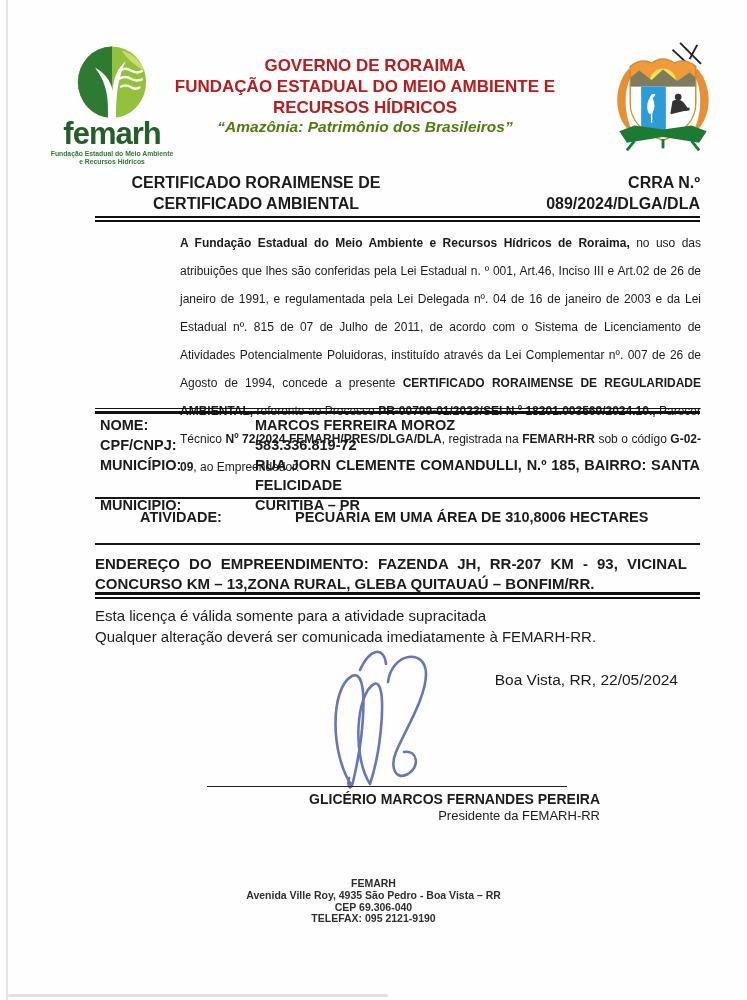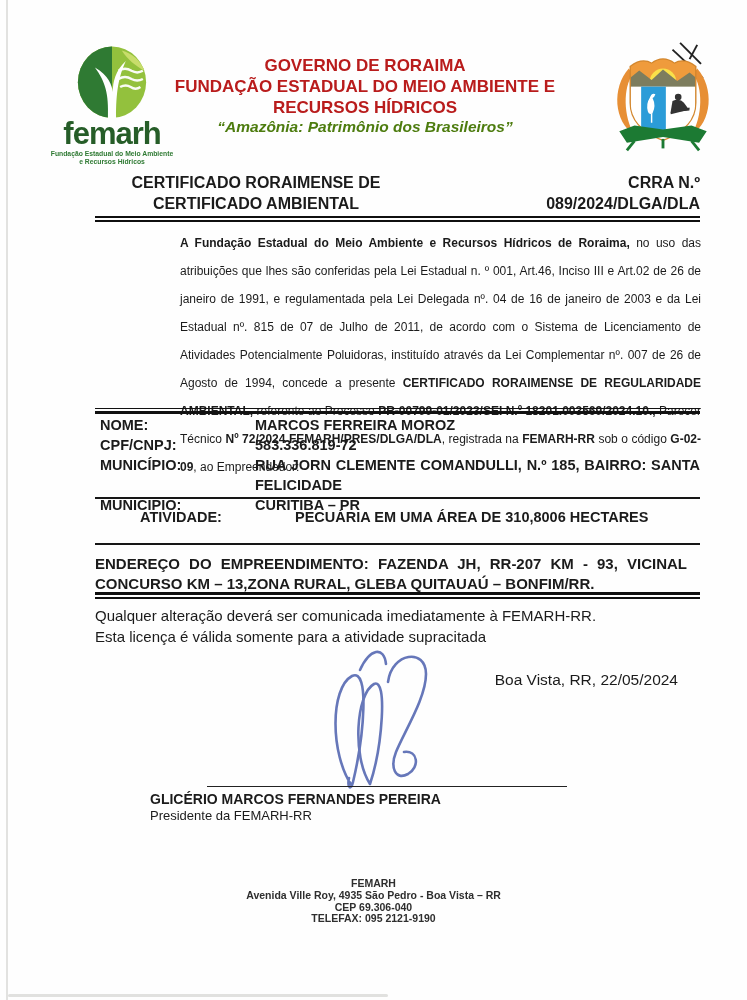--- a/index.html
+++ b/index.html
@@ -43,21 +43,21 @@
   .activity-row{position:absolute;left:100px;top:507px;width:600px;font-size:14.5px;font-weight:bold;display:flex;line-height:20px;margin-left:40px;}
 
   .enterprise{position:absolute;left:95px;top:554px;width:592px;font-size:15px;font-weight:bold;line-height:19.5px;text-align:justify;}
 
   .validity{position:absolute;left:95px;top:606px;width:570px;font-size:15px;line-height:20.5px;}
 
   .signature-svg{position:absolute;left:300px;top:636px;}
   .issue-date{position:absolute;right:69px;top:671px;font-size:15.5px;}
 
   .sig-line{position:absolute;left:207px;top:786px;width:360px;border-top:1.6px solid #222;}
-  .sig-block{position:absolute;left:150px;top:791px;width:450px;text-align:left;}
+  .sig-block{position:absolute;left:150px;top:791px;width:450px;text-align:right;}
   .sig-name{font-weight:bold;font-size:14px;line-height:17px;}
   .sig-role{font-size:13px;line-height:16px;}
 
   .footer{position:absolute;left:0;top:878px;width:100%;text-align:center;font-weight:bold;font-size:10.5px;line-height:11.8px;color:#2e2e2e;}
 </style>
 </head>
 <body>
 
 <div class="page">
   <div class="scan-edge-left"></div>
@@ -163,22 +163,22 @@
     <div class="info-value">PECUÁRIA EM UMA ÁREA DE 310,8006 HECTARES</div>
   </div>
 
   <div class="rule rule-single-2"></div>
 
   <div class="enterprise">ENDEREÇO DO EMPREENDIMENTO: FAZENDA JH, RR-207 KM - 93, VICINAL CONCURSO KM – 13,ZONA RURAL, GLEBA QUITAUAÚ – BONFIM/RR.</div>
 
   <div class="rule rule-double-bottom"></div>
 
   <div class="validity">
+    <div>Esta licença é válida somente para a atividade supracitada</div>
     <div>Qualquer alteração deverá ser comunicada imediatamente à FEMARH-RR.</div>
-    <div>Esta licença é válida somente para a atividade supracitada</div>
   </div>
 
   <svg class="signature-svg" width="150" height="160" viewBox="0 0 150 160">
     <g fill="none" stroke="#5a6cb4" stroke-width="2.6" stroke-linecap="round" opacity="0.92">
       <path d="M52,150 C30,118 30,52 52,40 C70,31 64,100 53,146 C51,155 47,152 49,142"></path>
       <path d="M70,148 C52,120 56,58 74,48 C88,41 82,112 70,148"></path>
       <path d="M88,46 C92,16 126,12 126,38 C126,62 104,96 96,116 C90,131 95,145 108,138 C120,131 118,114 104,116"></path>
       <path d="M60,34 C70,12 84,10 86,28"></path>
     </g>
   </svg>

